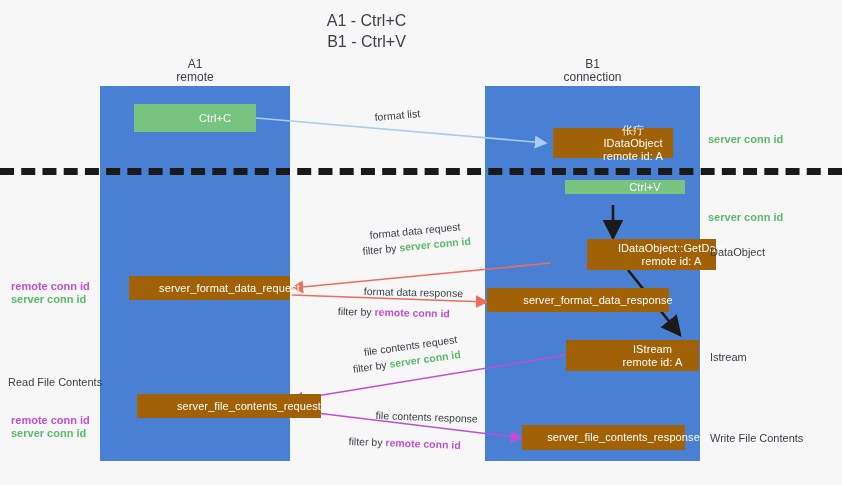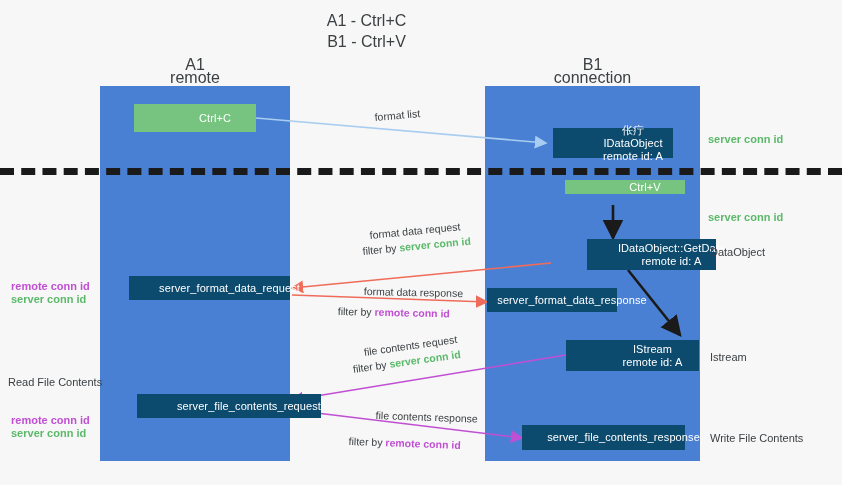--- a/index.html
+++ b/index.html
@@ -18,42 +18,42 @@
   .title{
     left:0;top:10px;width:733px;
     text-align:center;
     font-size:16px;line-height:21px;
     color:#3c4043;
     white-space:pre-line;
   }
 
   
   .lane-head{
-    text-align:center;font-size:16px;line-height:13px;color:#3c4043;
+    text-align:center;font-size:12px;line-height:13px;color:#3c4043;
     white-space:pre-line;
   }
 
   
   .lane{background:#4a80d4;}
 
   
   .box{
     box-sizing:border-box;
     display:flex;align-items:center;justify-content:center;
     text-align:center;
     color:#ffffff;
     font-size:11px;line-height:13px;
     white-space:pre-line;
     letter-spacing:.1px;
     padding-left:40px;
   }
   .box.green{background:#76c47f;}
   .box.orange{background:#fcb košile;}
   .box.orange{background:#fdb košile;}
-  .box.orange{background:#0c4a6e;}
+  .box.orange{background:#a16207;}
 
   
   .elabel{
     font-size:10.5px;line-height:14px;color:#3c4043;
     white-space:nowrap;
   }
   .elabel .g{color:#5bb96a;font-weight:bold;}
   .elabel .p{color:#c14fd4;font-weight:bold;}
 
   
@@ -127,21 +127,21 @@
   <div class="abs box green" style="left:565px;top:180px;width:120px;height:14px;">Ctrl+V</div>
 
   <div class="abs box orange" style="left:551px;top:239px;width:129px;height:31px;margin-left:36px;">IDataObject::GetData
 remote id: A</div>
 
   <div class="abs box orange" style="left:566px;top:340px;width:133px;height:31px;">IStream
 remote id: A</div>
 
   <div class="abs box orange" style="left:129px;top:276px;width:161px;height:24px;">server_format_data_request</div>
 
-  <div class="abs box orange" style="left:487px;top:288px;width:130px;height:24px;">server_format_data_response</div>
+  <div class="abs box orange" style="left:487px;top:288px;width:182px;height:24px;">server_format_data_response</div>
 
   <div class="abs box orange" style="left:137px;top:394px;width:184px;height:24px;">server_file_contents_request</div>
 
   <div class="abs box orange" style="left:522px;top:425px;width:163px;height:25px;">server_file_contents_response</div>
 
   <div class="abs elabel" style="left:374px;top:110px;transform:rotate(-5deg);transform-origin:left top;">format list</div>
 
   <div class="abs elabel" style="left:369px;top:228px;transform:rotate(-5.5deg);transform-origin:left top;">format data request</div>
   <div class="abs elabel" style="left:362px;top:244px;transform:rotate(-5.5deg);transform-origin:left top;"><span>filter by </span><span class="g">server conn id</span></div>
 

